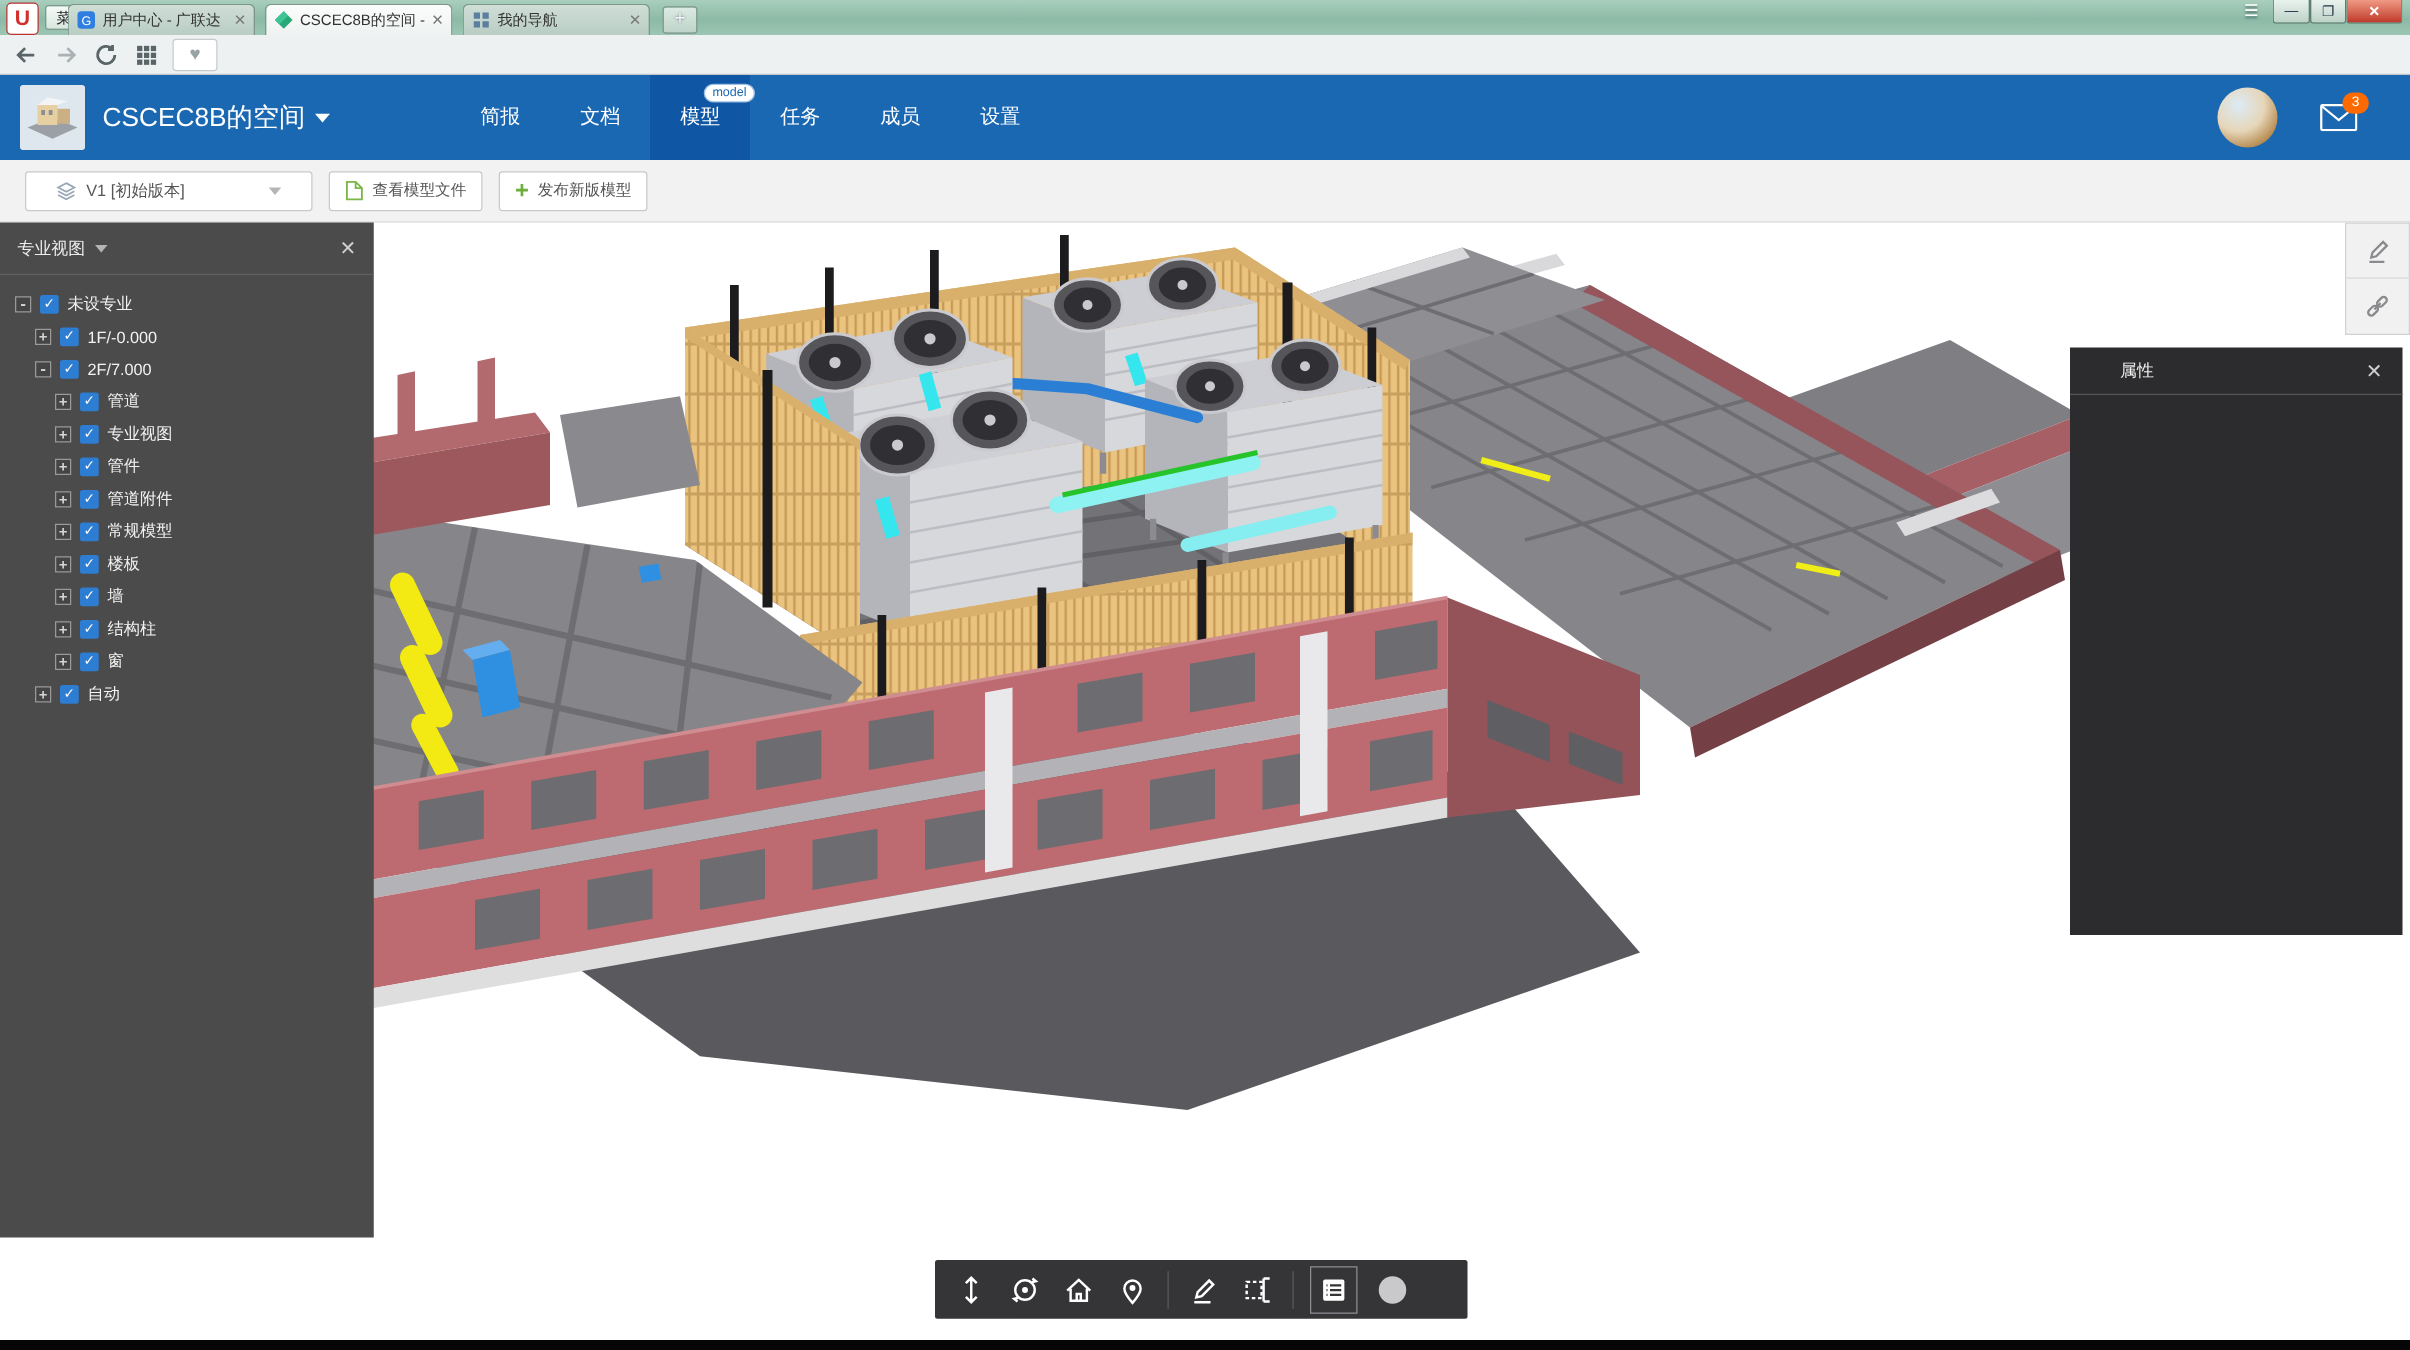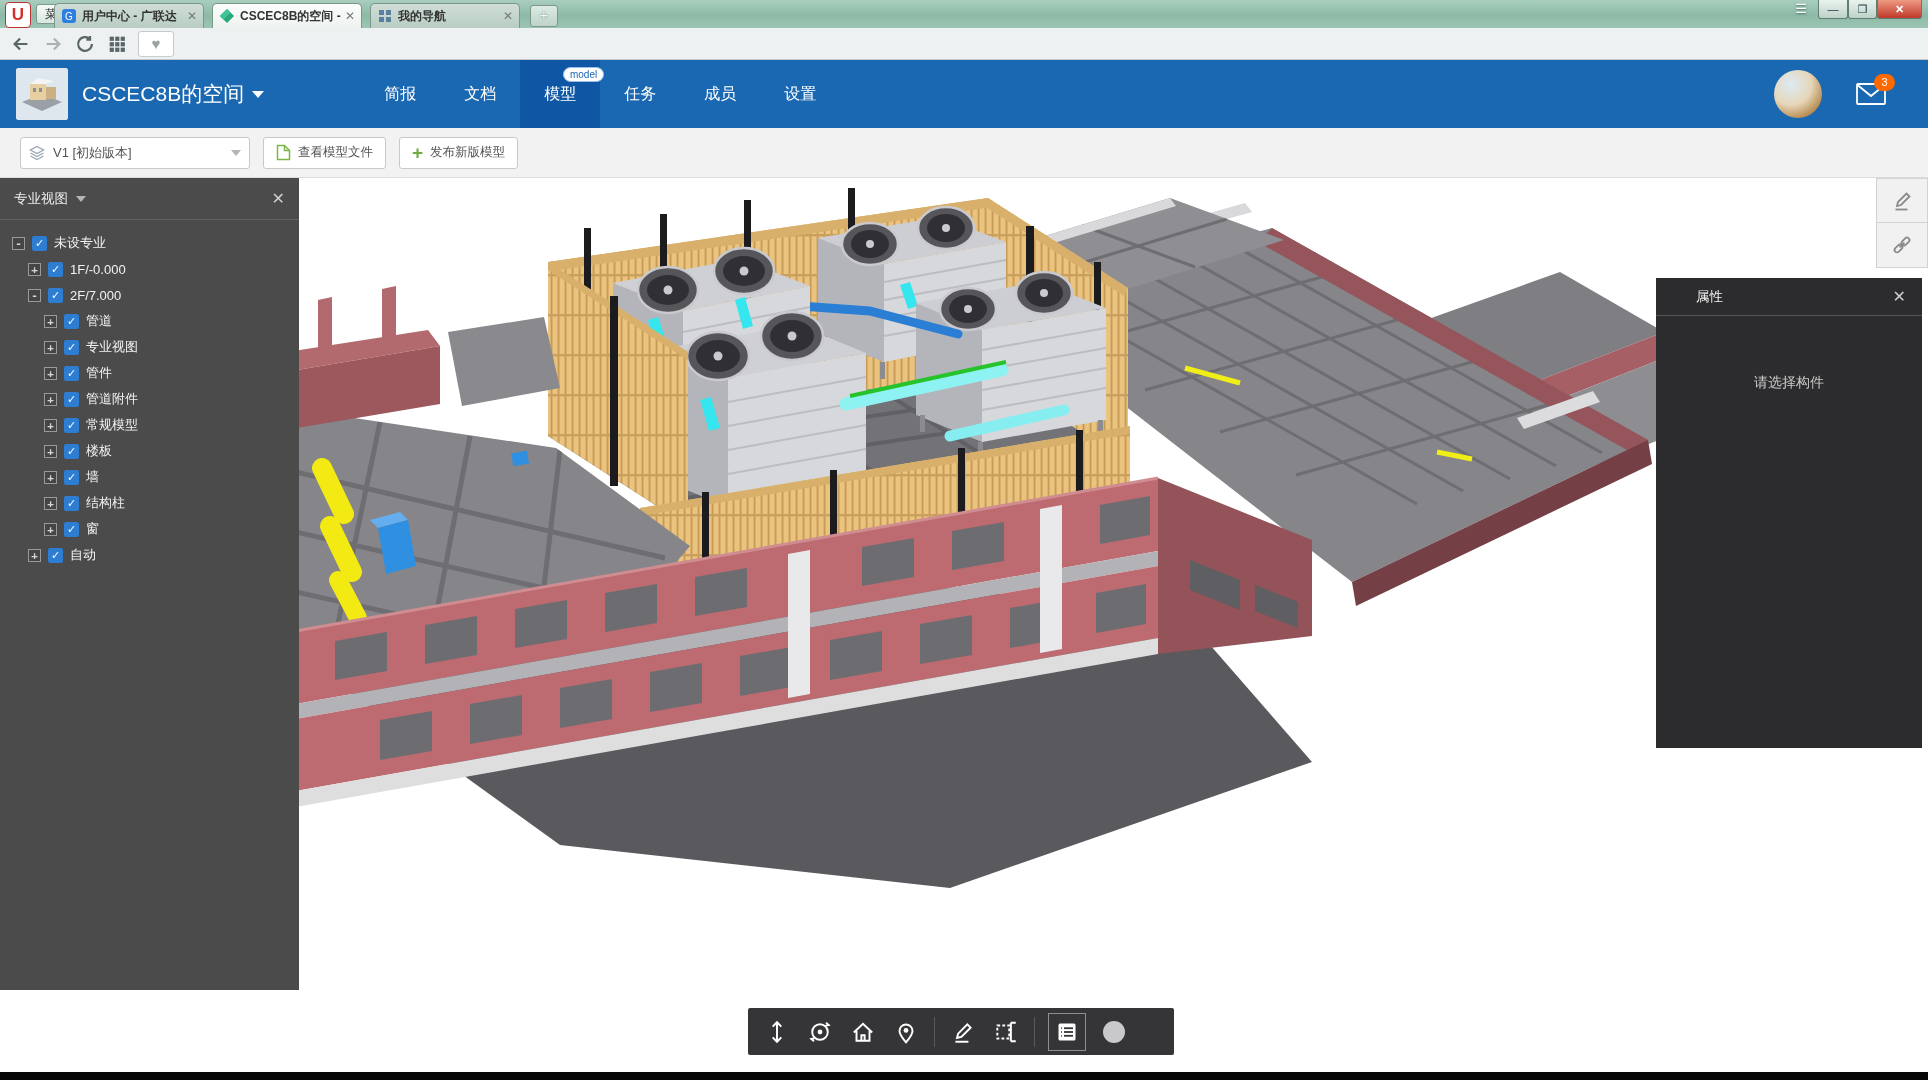--- a/index.html
+++ b/index.html
@@ -9,21 +9,21 @@
   .titlebar{position:absolute;left:0;top:0;width:1928px;height:28px;
             background:linear-gradient(180deg,#a9cebd 0%,#8cbaa6 55%,#9cc6b3 100%);}
   .uc-logo{position:absolute;left:5px;top:2px;width:24px;height:24px;background:#fff;border:1px solid #b33;
            border-radius:4px;color:#d2302a;font-weight:bold;font-size:17px;line-height:23px;text-align:center;}
   .menu-btn{position:absolute;left:36px;top:4px;height:20px;padding:0 8px;font-size:12px;color:#222;
             background:linear-gradient(180deg,#f6faf8,#d8e7df);border:1px solid #7e9a8d;border-radius:3px;}
   .tab{position:absolute;top:3px;height:25px;width:150px;border:1px solid #7e978b;border-bottom:none;
        border-radius:5px 5px 0 0;background:linear-gradient(180deg,#cfded7,#b9cdc3);
        display:flex;align-items:center;padding:0 6px;box-sizing:border-box;}
   .tab.active{background:linear-gradient(180deg,#fbfdfc,#eef2f1);}
-  .tab-title{flex:1;font-size:12px;color:#333;white-space:nowrap;overflow:hidden;margin-left:5px;font-weight:bold;}
+  .tab-title{flex:1;font-size:12px;color:#333;white-space:nowrap;overflow:hidden;margin-left:5px;}
   .tab-close{color:#777;font-size:12px;margin-left:4px;cursor:pointer;}
   .favicon{width:16px;height:16px;flex:0 0 16px;}
   .newtab{position:absolute;left:530px;top:5px;width:26px;height:20px;border-radius:3px;
           background:linear-gradient(180deg,#dcebe4,#bed3c9);border:1px solid #7e978b;
           color:#f5f8f7;font-size:15px;line-height:18px;text-align:center;text-shadow:0 0 2px #567;}
   .win-controls{position:absolute;right:6px;top:0;display:flex;align-items:flex-start;}
   .wmenu{width:34px;height:20px;color:#fff;font-size:13px;text-align:center;line-height:18px;text-shadow:0 1px 2px #466;}
   .wbtn{height:19px;border:1px solid #5f7d70;border-top:none;font-size:11px;color:#234;
         background:linear-gradient(180deg,#e9f3ee,#bdd2c8);border-radius:0 0 3px 3px;}
   .wbtn.min{width:30px}.wbtn.max{width:29px}
@@ -53,21 +53,21 @@
   .avatar{width:48px;height:48px;border-radius:50%;
           background:radial-gradient(circle at 35% 30%,#dcebf5 0%,#e6d6b9 45%,#b98f55 75%,#5f5138 100%);}
   .mail{position:relative;width:30px;height:22px;}
   .mail svg{width:30px;height:22px;}
   .mail-badge{position:absolute;right:-9px;top:-9px;min-width:17px;height:17px;border-radius:9px;background:#ff6a00;
               color:#fff;font-size:11px;line-height:17px;text-align:center;padding:0 2px;}
   
   .version-bar{position:absolute;left:0;top:128px;width:1928px;height:50px;background:#f2f2f2;
                border-bottom:1px solid #dcdcdc;display:flex;align-items:center;padding-left:20px;box-sizing:border-box;gap:13px;}
   .vb-select{width:230px;height:32px;background:#fff;border:1px solid #c9c9c9;border-radius:3px;
-             display:flex;align-items:center;padding:0 8px;gap:8px;box-sizing:border-box;}
+             display:flex;align-items:center;padding:0 24px;gap:8px;box-sizing:border-box;}
   .vb-select .lbl{flex:1;font-size:13px;color:#555;}
   .vb-caret{width:0;height:0;border-left:5px solid transparent;border-right:5px solid transparent;border-top:6px solid #b5b5b5;}
   .vb-btn{height:32px;background:#fff;border:1px solid #c9c9c9;border-radius:3px;display:flex;align-items:center;
           padding:0 12px;gap:7px;font-size:12.5px;color:#555;}
   .plus-glyph{color:#6fae3e;font-size:19px;font-weight:bold;line-height:19px;}
   
   .model-svg{position:absolute;left:268px;top:178px;width:1660px;height:884px;}
   
   .sidebar{position:absolute;left:0;top:178px;width:299px;height:812px;background:#4b4b4b;box-sizing:border-box;}
   .sb-head{height:41px;display:flex;align-items:center;padding:0 14px;border-bottom:1px solid #616161;gap:8px;}
@@ -596,21 +596,20 @@
           <span class="tl">自动</span>
         </div>
     </div>
   </aside>
 
   <div class="props">
     <div class="pp-head">
       <span class="pp-title">属性</span>
       <span class="pp-close">✕</span>
     </div>
-    <div class="pp-body">请选择构件</div>
   </div>
 
   <div class="edge-tools">
     <div class="edge-btn">
       <svg width="24" height="24" viewBox="0 0 24 24" fill="none" stroke="#8a8a8e" stroke-width="1.8">
           <path d="M7 17l1-4 8.5-8.5 3 3L11 16l-4 1z"></path>
           <path d="M5.5 20.5h12"></path>
         </svg>
     </div>
     <div class="edge-btn">

